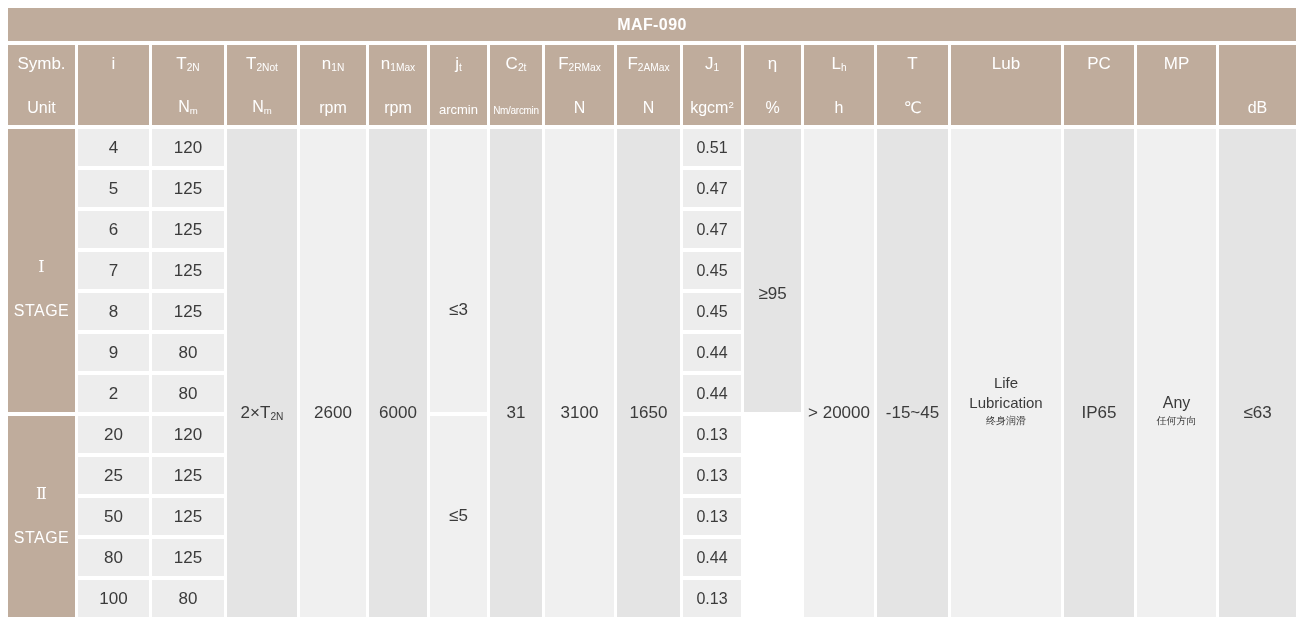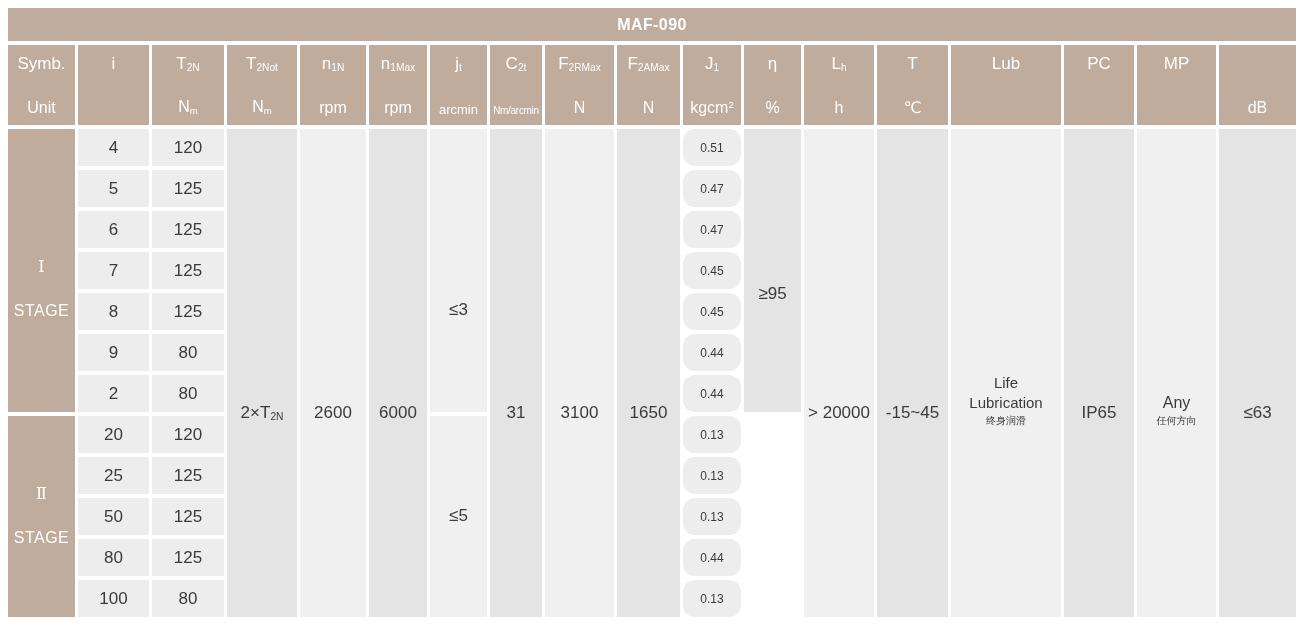--- a/index.html
+++ b/index.html
@@ -28,21 +28,21 @@
   }
   .hdr{flex-direction:column;justify-content:space-between;padding:10px 0 9px;}
   .hline{display:block;text-align:center;line-height:1;white-space:nowrap;}
   .sym{font-size:17px;}
   .unit{font-size:16px;}
   .unit.small{font-size:13px;}
   .unit.tiny{font-size:10px;letter-spacing:-.3px;}
   .sub{font-size:.6em;vertical-align:-.22em;}
   .sup{font-size:.6em;vertical-align:.5em;}
   .rowcell{background:var(--cell-light,#ededed);font-size:17px;}
-  .rowcell.j1{font-size:12px;border-radius:12px;}
+  .rowcell.j1{font-size:16px;}
   .mlight{background:var(--merged-light,#f0f0f0);}
   .mdark{background:var(--merged-dark,#e4e4e4);}
   .big{font-size:17px;}
   .v{display:block;text-align:center;line-height:1.2;}
   .s40 .v{transform:translateY(40px);}
   .s37 .v{transform:translateY(37px);}
   .s27 .v{transform:translateY(27px);}
   .s24 .v{transform:translateY(24px);}
   .s19 .v{transform:translateY(19px);}
   .stage .v{font-size:16px;line-height:1.55;}

